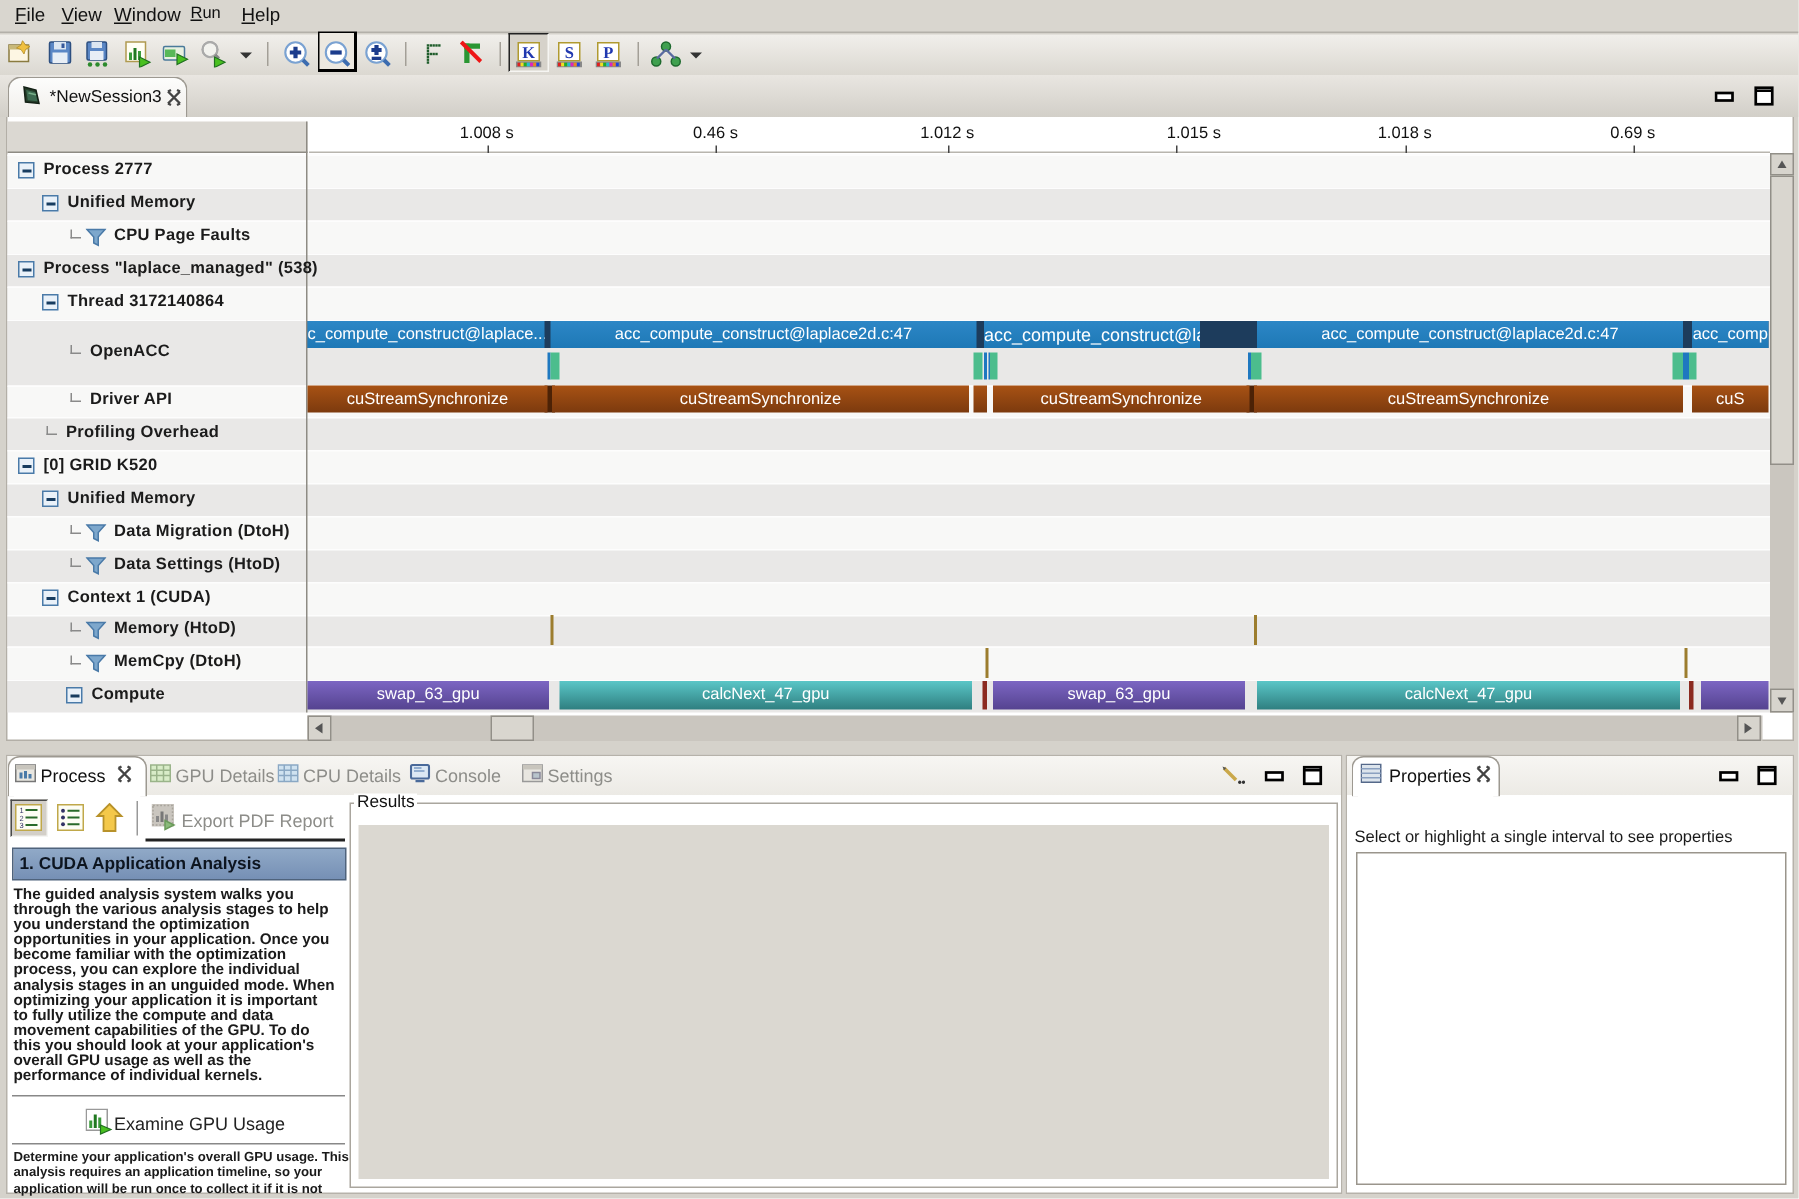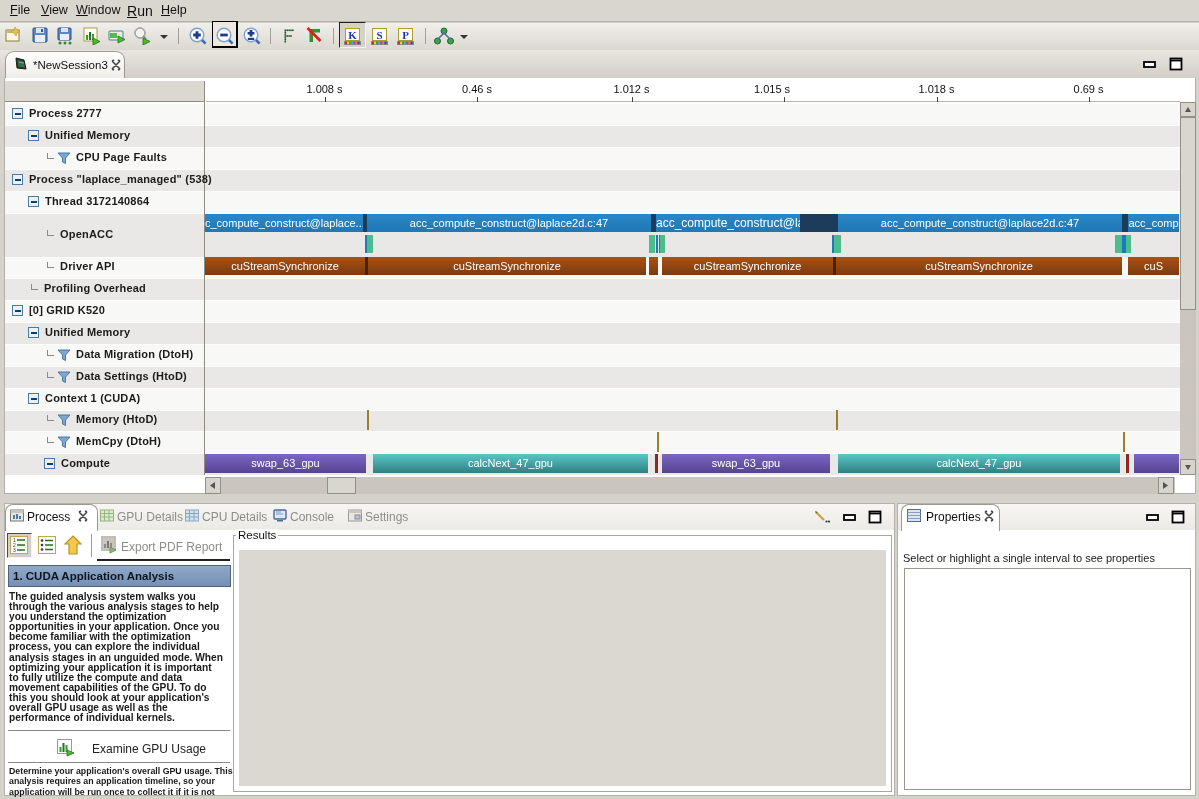--- a/index.html
+++ b/index.html
@@ -9,21 +9,21 @@
 .tlabel{position:absolute;font-size:11px;font-weight:bold;color:#1b1b1b;white-space:nowrap;letter-spacing:0.2px}
 .minus{position:absolute;width:11px;height:11px;border:1px solid #4a7aa8;background:#e9f1f9;}
 .minus:after{content:"";position:absolute;left:1.5px;right:1.5px;top:3.5px;height:2px;background:#173c60}
 .corner{position:absolute;width:7px;height:6px;border-left:1.5px solid #8a8a8a;border-bottom:1.5px solid #8a8a8a}
 .sep{position:absolute;top:28px;width:1px;height:16px;background:#a39f97}
 </style></head><body>
 <div class="a" style="left:0;top:0;width:1199px;height:22px;background:#d9d6cf;border-bottom:1px solid #b3b0a9"></div>
 <div class="a" style="left:10px;top:3px;font-size:12.5px;color:#111"><u>F</u>ile</div>
 <div class="a" style="left:41px;top:3px;font-size:12.5px;color:#111"><u>V</u>iew</div>
 <div class="a" style="left:76px;top:3px;font-size:12.5px;color:#111"><u>W</u>indow</div>
-<div class="a" style="left:127px;top:3px;font-size:14px;color:#111"><u>R</u>un</div>
+<div class="a" style="left:127px;top:3px;font-size:11px;color:#111"><u>R</u>un</div>
 <div class="a" style="left:161px;top:3px;font-size:12.5px;color:#111"><u>H</u>elp</div>
 <div class="a" style="left:0;top:23px;width:1199px;height:27px;background:linear-gradient(#f1efeb,#dbd8d1)"></div>
 <svg class="a" style="left:5px;top:27px" width="17" height="17" viewBox="0 0 17 17">
     <rect x="1" y="3" width="13" height="11" fill="#fdf6e3" stroke="#8a7b40"></rect>
     <rect x="1" y="3" width="13" height="3" fill="#c8b878"></rect>
     <path d="M10 0 l2 3 3 1 -3 2 -1 3 -2-3 -3-1 3-2z" fill="#f0c040" stroke="#b08820" stroke-width="0.5"></path>
   </svg>
 <svg class="a" style="left:32px;top:27px" width="17" height="17" viewBox="0 0 17 17">
     <rect x="1" y="1" width="14" height="14" rx="1" fill="#5b87c5" stroke="#2d4f80"></rect>
     <rect x="4" y="1" width="8" height="5" fill="#dce6f2"></rect>
@@ -167,21 +167,21 @@
   </svg>
 <div class="a" style="left:4px;top:78px;width:1192px;height:416px;background:#fff;border:1px solid #b3afa7;border-top:none"></div>
 <div class="a" style="left:5px;top:81px;width:200px;height:21px;background:#dbd8d2;border-right:1px solid #8e8b84;border-bottom:1px solid #8e8b84"></div>
 <div class="a" style="left:206px;top:81px;width:974px;height:21px;background:#fff;border-bottom:1px solid #b8b5ae"></div>
 <div class="a" style="left:294.5px;top:83px;width:60px;text-align:center;font-size:11px;color:#111">1.008 s</div>
 <div class="a" style="left:324.5px;top:97px;width:1px;height:5px;background:#444"></div>
 <div class="a" style="left:447px;top:83px;width:60px;text-align:center;font-size:11px;color:#111">0.46 s</div>
 <div class="a" style="left:477px;top:97px;width:1px;height:5px;background:#444"></div>
 <div class="a" style="left:601.5px;top:83px;width:60px;text-align:center;font-size:11px;color:#111">1.012 s</div>
 <div class="a" style="left:631.5px;top:97px;width:1px;height:5px;background:#444"></div>
-<div class="a" style="left:754px;top:83px;width:60px;text-align:left;font-size:11px;color:#111">1.015 s</div>
+<div class="a" style="left:754px;top:83px;width:60px;text-align:right;font-size:11px;color:#111">1.015 s</div>
 <div class="a" style="left:784px;top:97px;width:1px;height:5px;background:#444"></div>
 <div class="a" style="left:906.5px;top:83px;width:60px;text-align:center;font-size:11px;color:#111">1.018 s</div>
 <div class="a" style="left:936.5px;top:97px;width:1px;height:5px;background:#444"></div>
 <div class="a" style="left:1058.5px;top:83px;width:60px;text-align:center;font-size:11px;color:#111">0.69 s</div>
 <div class="a" style="left:1088.5px;top:97px;width:1px;height:5px;background:#444"></div>
 <div class="trow" style="top:103px;height:22px;background:#f8f8f7;border-top:1px solid #fdfdfd"></div>
 <div class="trow" style="top:125px;height:22px;background:#e9e8e7;border-top:1px solid #fdfdfd"></div>
 <div class="trow" style="top:147px;height:22px;background:#f8f8f7;border-top:1px solid #fdfdfd"></div>
 <div class="trow" style="top:169px;height:22px;background:#e9e8e7;border-top:1px solid #fdfdfd"></div>
 <div class="trow" style="top:191px;height:22px;background:#f8f8f7;border-top:1px solid #fdfdfd"></div>
@@ -383,21 +383,21 @@
 <div class="a" style="left:13px;top:570px;font-size:11.5px;font-weight:bold;color:#0d1520">1. CUDA Application Analysis</div>
 <div class="a" style="left:9px;top:592px;width:224px;font-size:10.2px;font-weight:bold;color:#1a1a1a;line-height:10.1px;white-space:nowrap">The guided analysis system walks you<br>through the various analysis stages to help<br>you understand the optimization<br>opportunities in your application. Once you<br>become familiar with the optimization<br>process, you can explore the individual<br>analysis stages in an unguided mode. When<br>optimizing your application it is important<br>to fully utilize the compute and data<br>movement capabilities of the GPU. To do<br>this you should look at your application's<br>overall GPU usage as well as the<br>performance of individual kernels.</div>
 <div class="a" style="left:8px;top:730px;width:222px;height:1px;background:#888"></div>
 <svg class="a" style="left:57px;top:739px" width="18" height="18" viewBox="0 0 18 18">
     <rect x="0.5" y="0.5" width="14" height="14" fill="#fff" stroke="#999"></rect>
     <rect x="2.5" y="8" width="2" height="5" fill="#3a9a3a"></rect>
     <rect x="5.5" y="4" width="2" height="9" fill="#207820"></rect>
     <rect x="8.5" y="6" width="2" height="7" fill="#3a9a3a"></rect>
     <path d="M10 11 l7 3 -7 3z" fill="#49c020" stroke="#207020" stroke-width="0.8"></path>
   </svg>
-<div class="a" style="left:92px;top:742px;font-size:12px;color:#222">Examine GPU Usage</div>
+<div class="a" style="left:76px;top:742px;font-size:12px;color:#222">Examine GPU Usage</div>
 <div class="a" style="left:8px;top:762px;width:222px;height:1px;background:#888"></div>
 <div class="a" style="left:9px;top:766px;width:224px;font-size:8.8px;font-weight:bold;color:#1a1a1a;line-height:10.4px;white-space:nowrap">Determine your application's overall GPU usage. This<br>analysis requires an application timeline, so your<br>application will be run once to collect it if it is not</div>
 <div class="a" style="left:233px;top:535px;width:659px;height:257px;border:1px solid #aaa69e"></div>
 <div class="a" style="left:236px;top:529px;background:#fff;padding:0 2px;font-size:11.5px;color:#111">Results</div>
 <div class="a" style="left:239px;top:550px;width:647px;height:236px;background:#dbd8d1"></div>
 <div class="a" style="left:897px;top:503px;width:299px;height:293px;background:#fff;border:1px solid #b6b2aa"></div>
 <div class="a" style="left:898px;top:504px;width:297px;height:26px;background:linear-gradient(#f7f6f3,#eceae5)"></div>
 <div class="a" style="left:901px;top:504px;width:99px;height:27px;background:#fff;border:1px solid #9d9991;border-bottom:none;border-radius:8px 8px 0 0"></div>
 <svg class="a" style="left:907px;top:509px" width="15" height="14" viewBox="0 0 15 14">
     <rect x="0.5" y="0.5" width="13" height="12" fill="#dce4ec" stroke="#55698a"></rect>

